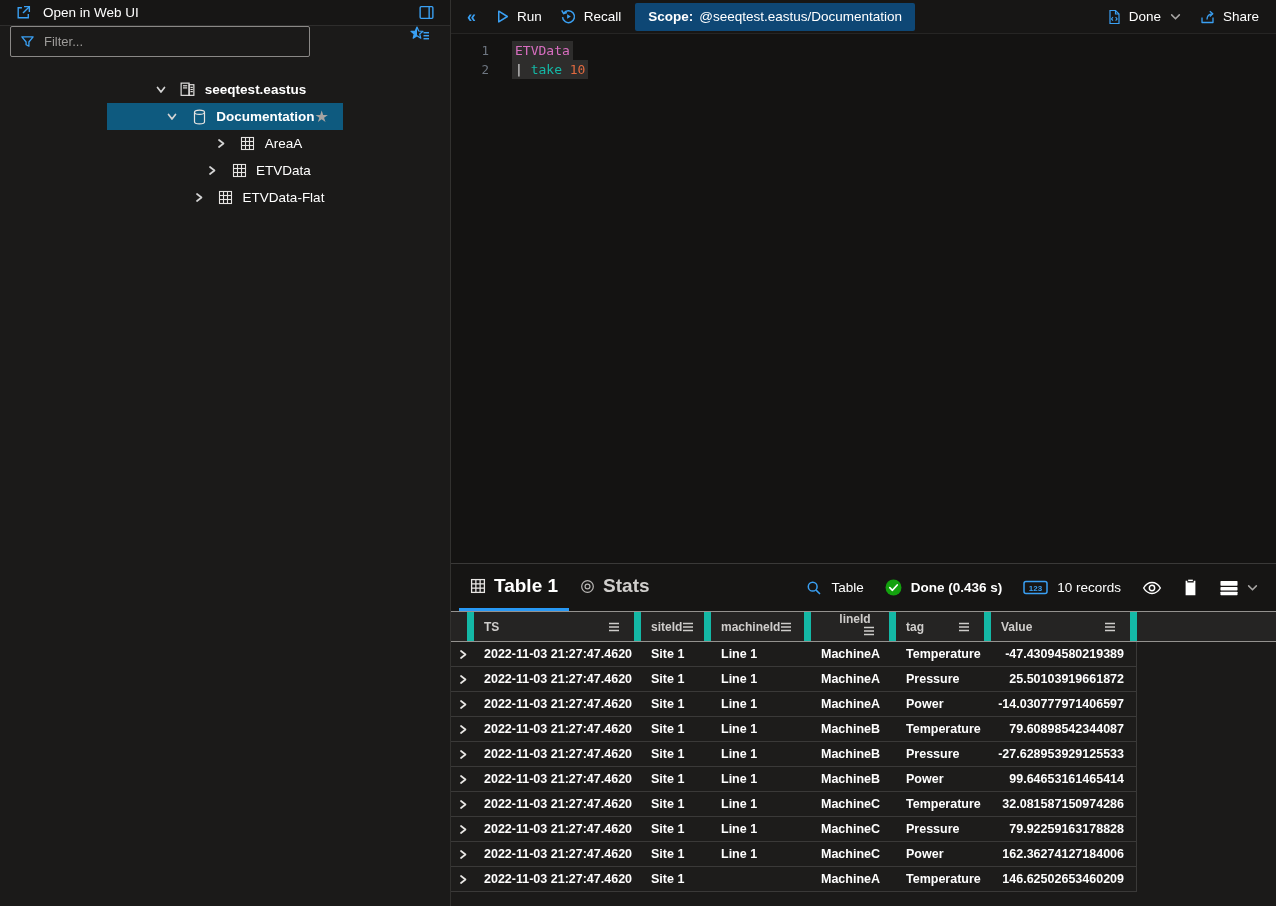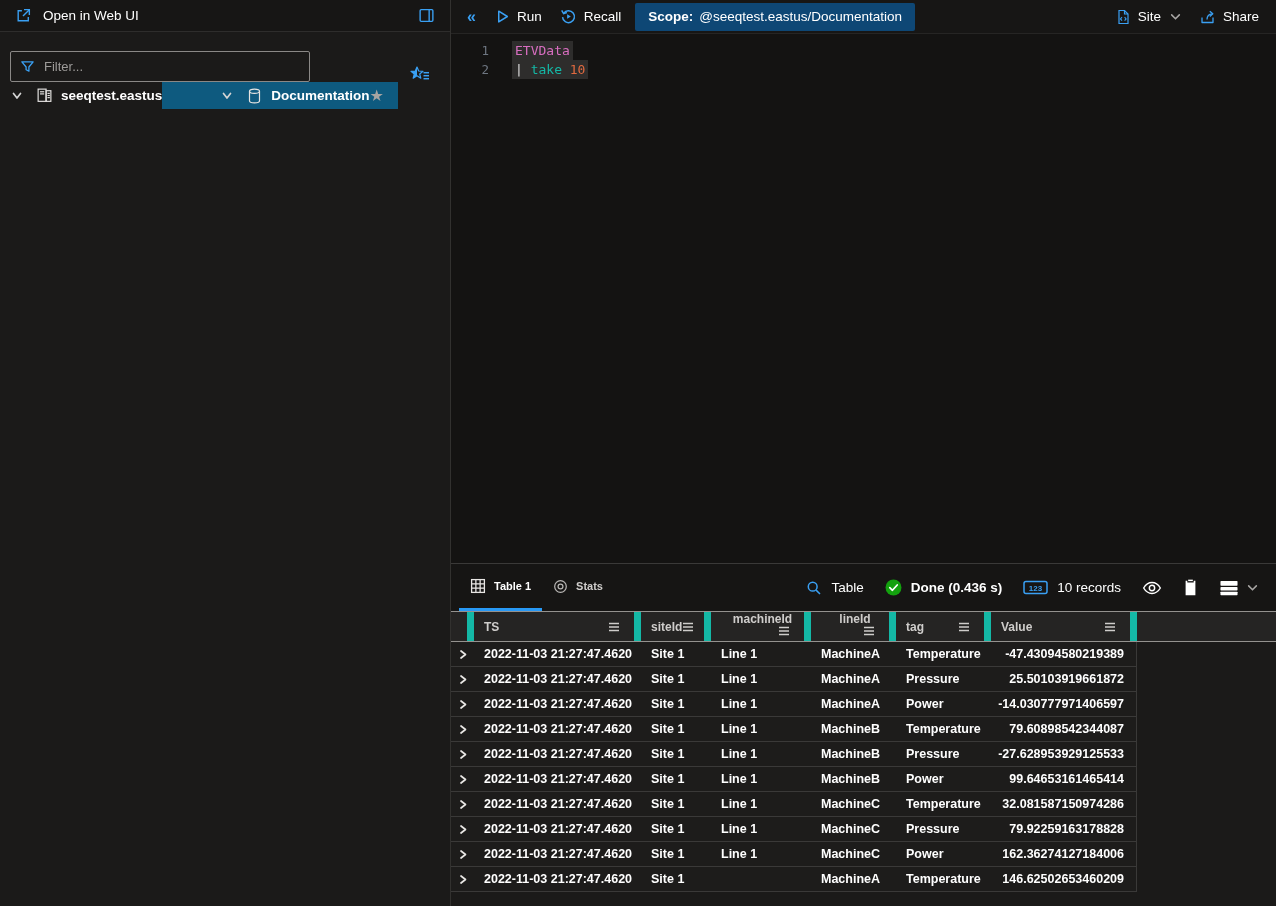--- a/index.html
+++ b/index.html
@@ -7,34 +7,34 @@
   body {
     background:#1b1a19; color:#fff;
     font-family:"Liberation Sans", sans-serif; font-size:13px;
     display:flex;
   }
   svg { display:block; }
 
   
   .sidebar { width:451px; min-width:451px; height:100%; background:#1b1a19;
              border-right:1px solid #32312f; display:flex; flex-direction:column; }
-  .sidebar-top { height:32px; background:#171615; border-bottom:1px solid #2e2d2c;
+  .sidebar-top { height:26px; background:#171615; border-bottom:1px solid #2e2d2c;
                  display:flex; align-items:center; gap:11px; padding:0 15px; }
   .sidebar-top .app-label { font-size:13.5px; color:#ffffff; }
   .icon-accent { color:var(--accent,#3aa0f3); }
   .push-right { margin-left:auto; }
 
-  .filter-row { height:50px; display:flex; align-items:flex-end; padding:0 12px 0 10px; }
+  .filter-row { height:50px; display:flex; align-items:flex-start; padding:0 12px 0 10px; }
   .filter-box { width:300px; height:31px; border:1px solid #8a8886; border-radius:2px;
                 display:flex; align-items:center; gap:9px; padding:0 9px; }
   .filter-box input { flex:1; background:transparent; border:none; outline:none;
                       color:#cfcdcb; font-size:13px; font-family:inherit; }
   .filter-box input::placeholder { color:#9d9b99; }
 
-  .tree { display:flex; flex-direction:row;align-items:center; }
+  .tree { display:flex; flex-direction:column;align-items:center; }
   .tree-row { height:27px; display:flex; align-items:center; cursor:pointer; }
   .tree-row.lvl0 { padding-left:8px; }
   .tree-row.lvl1 { padding-left:56px; }
   .tree-row.lvl2 { padding-left:64px; }
   .tree-row.bold .tree-label { font-weight:700; }
   .tree-row.selected { background:var(--selection,#0e5a7f); }
   .chev { width:18px; height:18px; display:flex; align-items:center; justify-content:center; color:#d4d4d4; }
   .chev.down svg { transform:rotate(90deg); }
   .tree-icon { width:20px; height:18px; margin-left:8px; display:flex; align-items:center; justify-content:center; color:#e6e4e2; }
   .tree-label { margin-left:7px; font-size:13.5px; color:#fff; }
@@ -59,40 +59,40 @@
             font-family:"DejaVu Sans Mono","Liberation Mono",monospace; font-size:13px; }
   .ed-line { display:flex; height:19px; line-height:19px; }
   .gutter { width:44px; text-align:right; padding-right:6px; color:#6e7681; font-size:12.5px; }
   .code { margin-left:17px; background:#2e2d2c; padding:0 3px; white-space:pre; }
 
   
   .results { height:343px; display:flex; flex-direction:column; background:#1b1a19;
              border-top:1px solid #3a3938; }
   .res-tabs { height:47px; background:#161514; display:flex; align-items:stretch; padding:0 14px 0 8px; }
   .tab { display:flex; align-items:center; gap:8px; padding:0 11px; color:#d0cecc;
-         font-size:11px; font-weight:600; border-bottom:3px solid transparent; cursor:pointer; }
+         font-size:19px; font-weight:600; border-bottom:3px solid transparent; cursor:pointer; }
   .tab.active { color:#fff; border-bottom-color:var(--tab-underline,#2899f5); }
   .tab .ticon { color:#e8e6e4; }
   .tab.inactive .ticon { color:#b8b6b4; }
   .res-right { margin-left:auto; display:flex; align-items:center; gap:21px; padding-right:4px; }
   .res-item { display:flex; align-items:center; gap:9px; font-size:13.5px; color:#fff; cursor:pointer; }
   .res-item .b { font-weight:700; }
   .layout-group { display:flex; align-items:center; gap:6px; }
 
   
   .grid-area { flex:1; background:#1b1a19; overflow:hidden; }
   .grid-head { height:31px; background:#252423; border-top:1px solid #94928f; border-bottom:1px solid #94928f;
                display:flex; align-items:stretch; color:#cfcdcb; font-size:12px; font-weight:700; }
   .hcell { display:flex; align-items:center; border-right:7px solid #14b8a6; padding-left:10px; }
   .hcell .hmenu { margin-left:auto; margin-right:14px; color:#cfcdcb; cursor:pointer; }
   .hfill { flex:1; border-right:none; }
   .cexp { width:23px; min-width:23px; padding-left:0; }
   .c0 { width:167px; min-width:167px; }
   .c1 { width:70px;  min-width:70px; }
-  .c2 { width:100px; min-width:100px;flex-direction:column; }
+  .c2 { width:100px; min-width:100px; }
   .c3 { width:85px;  min-width:85px;flex-direction:column; }
   .c4 { width:95px;  min-width:95px; }
   .c5 { width:146px; min-width:146px; }
   .grid-rows { width:686px; border-right:1px solid #3a3938; }
   .grow { height:25px; display:flex; align-items:center; background:#1d1c1b;
           border-bottom:1px solid #3a3938; font-size:12.5px; font-weight:600; color:#fff; }
   .rcell { padding-left:10px; white-space:nowrap; overflow:hidden; }
   .rcell.cexp { display:flex; align-items:center; justify-content:center; padding-left:0; color:#e8e6e4; cursor:pointer; }
   .rcell.val { text-align:right; padding-right:13px; padding-left:0; }
 </style>
@@ -254,21 +254,21 @@
     </span>
     <span class="tb-right">
       <span class="tb-btn">
         <span class="icon-accent">
             <svg width="16" height="16" viewBox="0 0 16 16" stroke="currentColor" fill="none" stroke-width="1.2">
               <path d="M4 1.5 H9.5 L13 5 V14.5 H4 Z"></path>
               <path d="M9.5 1.5 V5 H13"></path>
               <path d="M7 8.2 L5.5 9.9 L7 11.6 M9.6 8.2 L11.1 9.9 L9.6 11.6" stroke-width="1.1"></path>
             </svg>
           </span>
-        <span>Site</span>
+        <span>Done</span>
         <span class="chev-dn">
             <svg width="11" height="11" viewBox="0 0 10 10" stroke="currentColor" fill="none" stroke-width="1.4" stroke-linecap="round">
               <path d="M1.5 3.5 L5 7 L8.5 3.5"></path>
             </svg>
           </span>
       </span>
       <span class="tb-btn">
         <span class="icon-accent">
             <svg width="17" height="16" viewBox="0 0 16 16" stroke="currentColor" fill="none" stroke-width="1.3" stroke-linejoin="round">
               <path d="M2.5 8.5 V13.5 H13.5 V8.5"></path>

